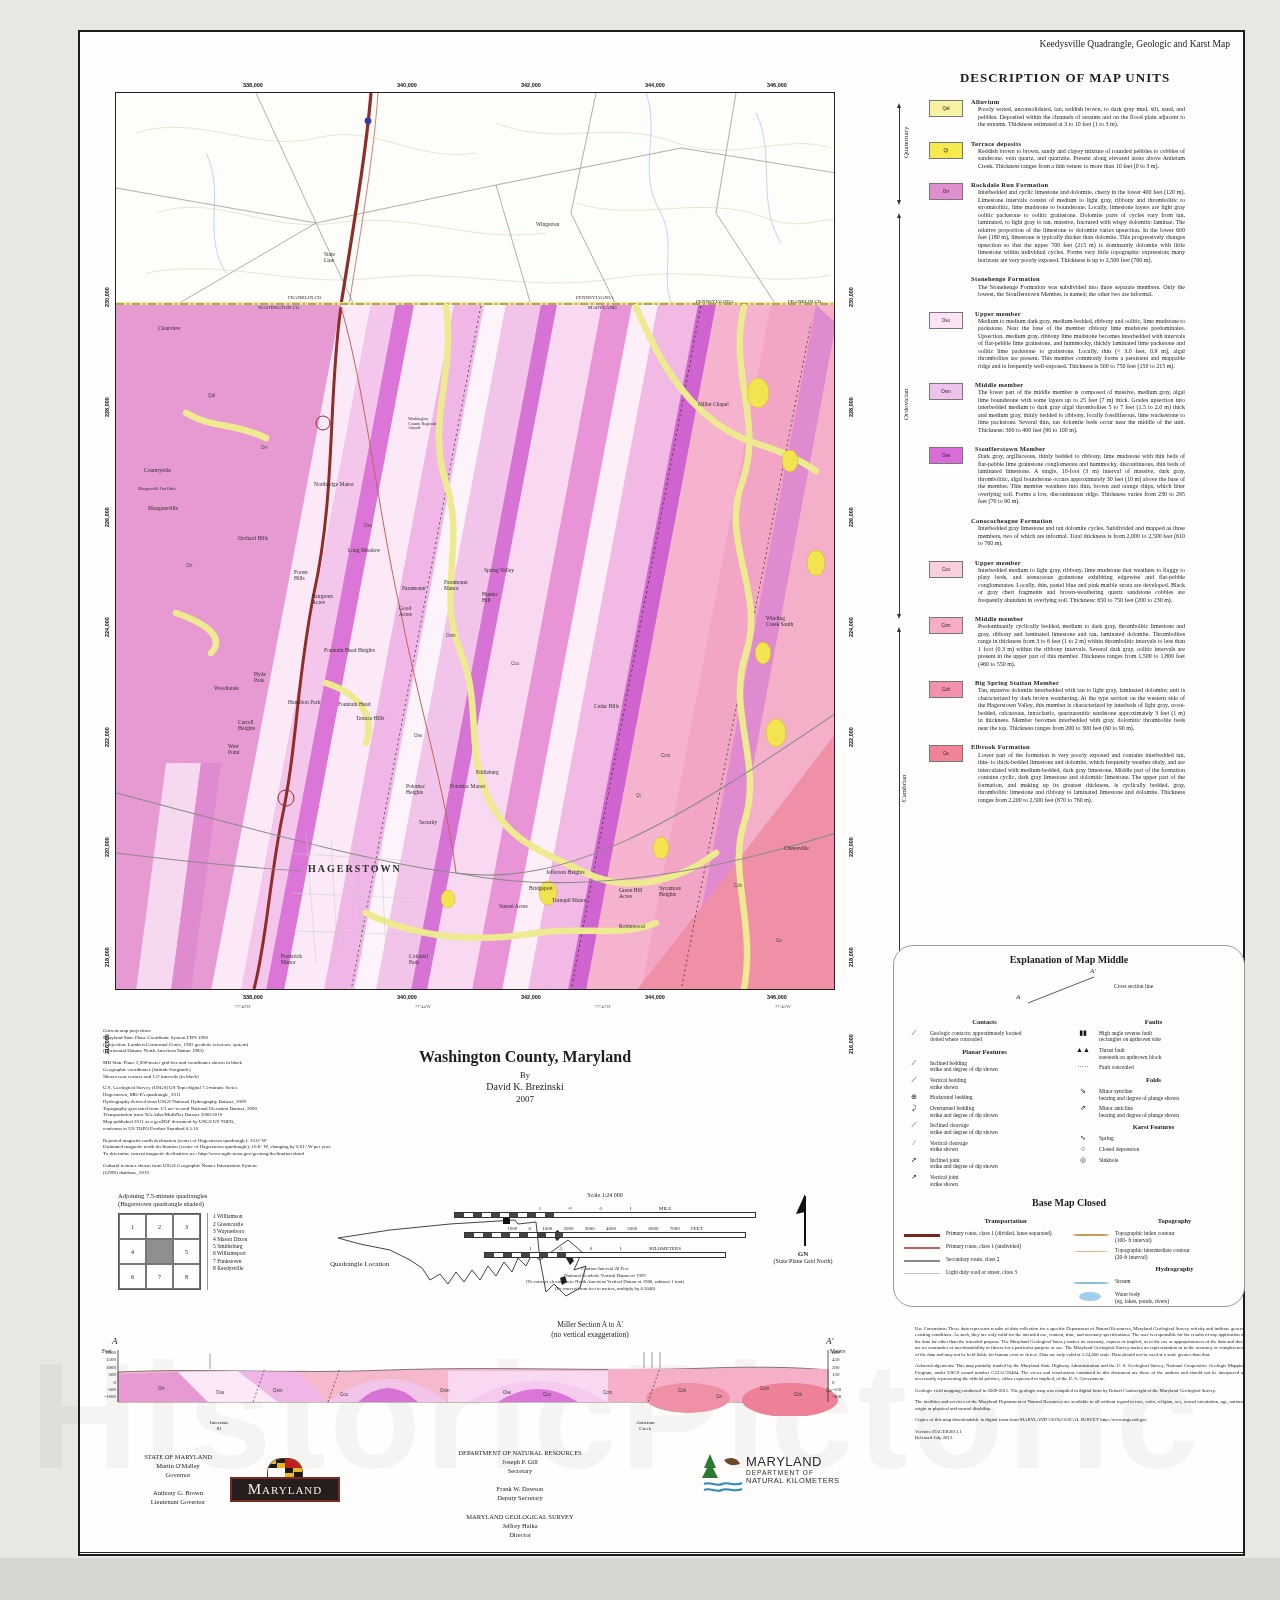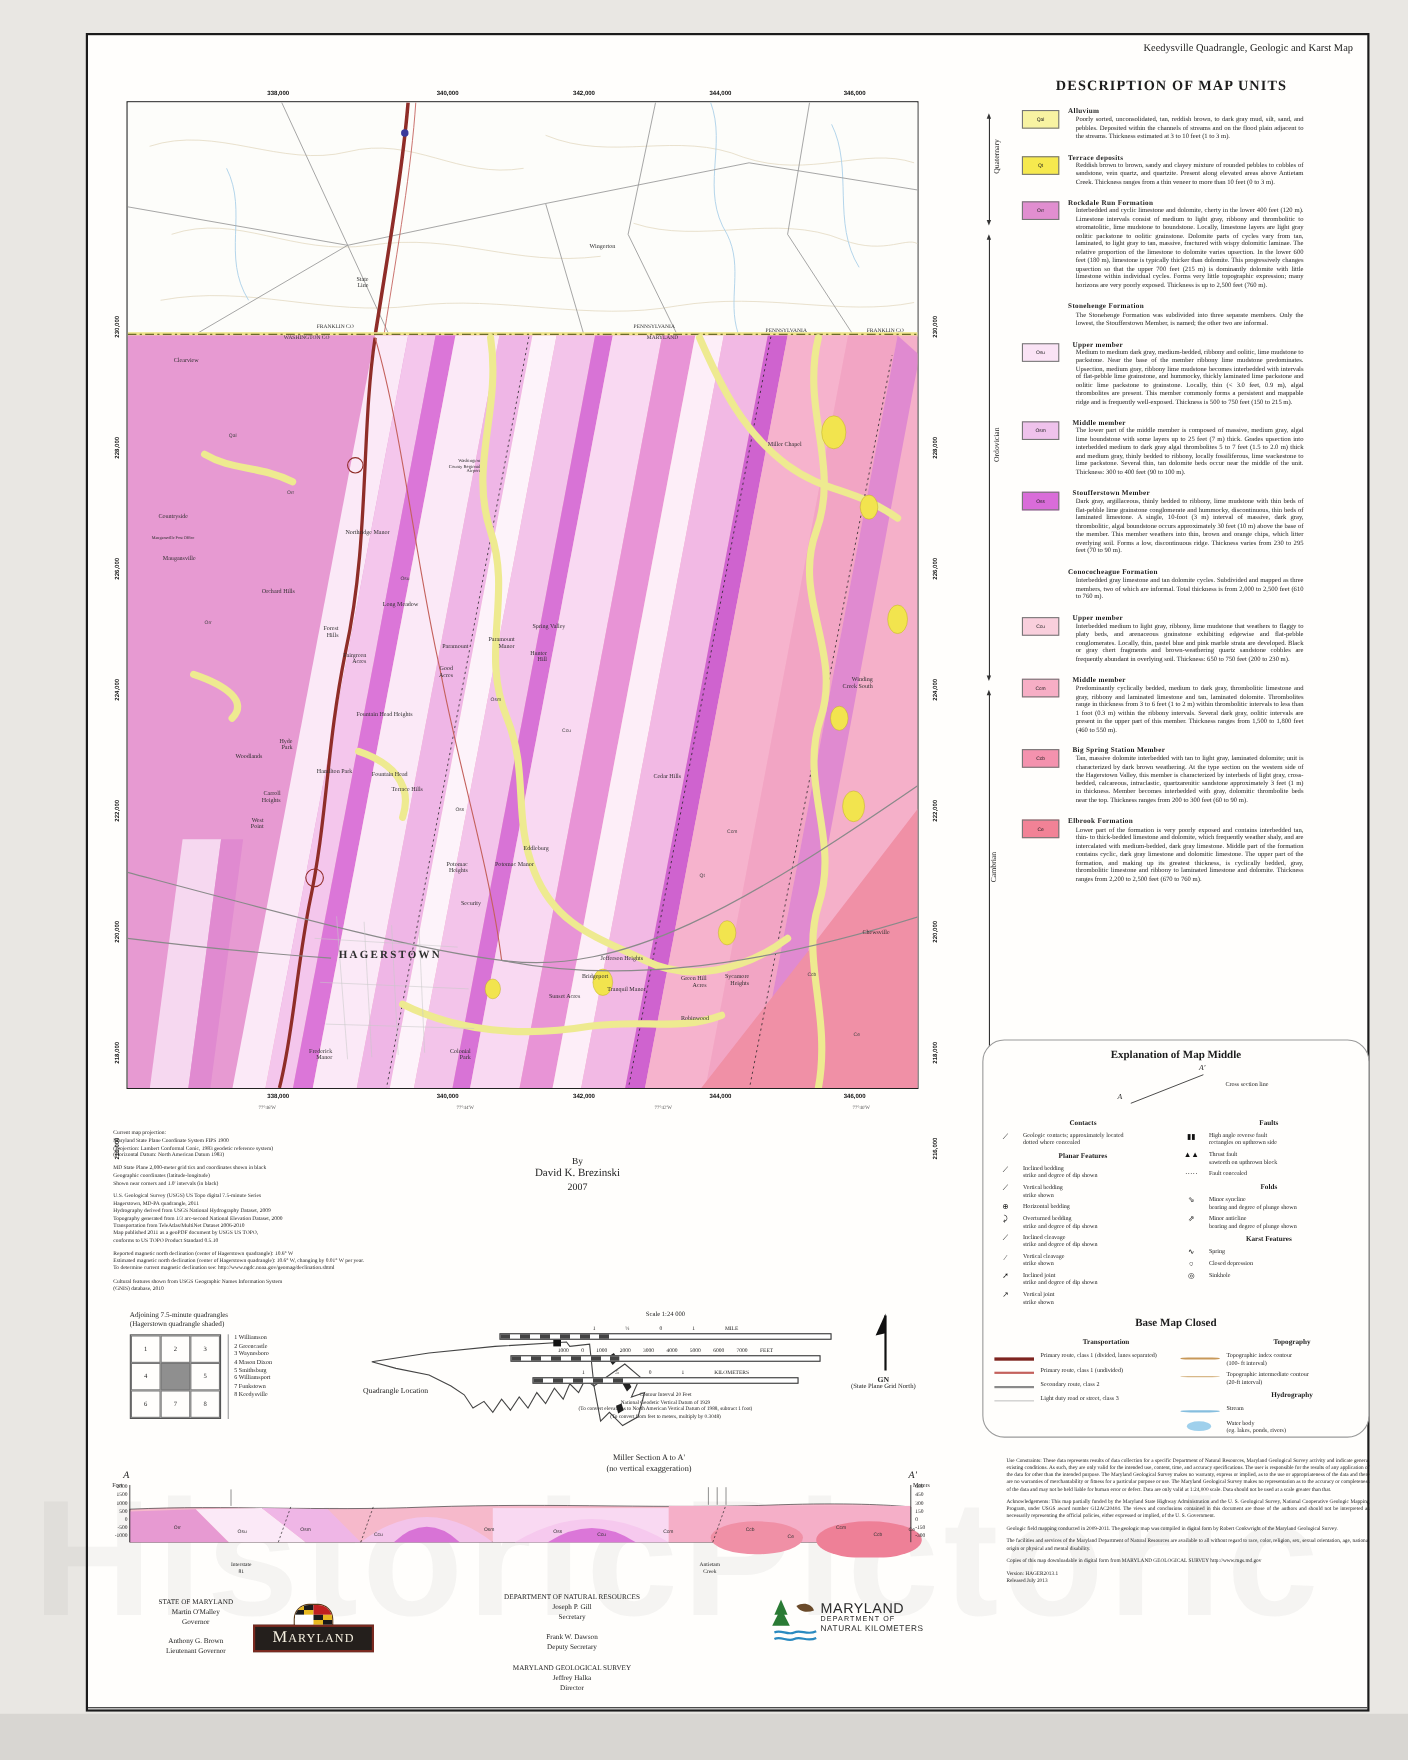--- a/index.html
+++ b/index.html
@@ -11,21 +11,21 @@
   
   .hdr{position:absolute;top:39px;left:900px;width:330px;text-align:right;font-size:9.5px}
   
   .watermark{position:absolute;left:30px;top:1330px;width:1220px;font-size:150px;
              font-weight:bold;color:rgba(60,60,60,0.05);letter-spacing:4px;
              font-family:"Liberation Sans",sans-serif;pointer-events:none;white-space:nowrap;overflow:hidden}
   
   .map-wrap{position:absolute;left:115px;top:92px;width:720px;height:898px;
             border:1px solid #222;box-sizing:border-box;background:#fdfdfa;overflow:hidden}
   .map-wrap svg{position:absolute;left:0;top:0}
-  .mlabel{position:absolute;font-size:5.5px;color:#2e2e2e;white-space:pre-line;line-height:1.1;text-align:right}
+  .mlabel{position:absolute;font-size:5.5px;color:#2e2e2e;white-space:pre-line;line-height:1.1;text-align:left}
   .utag{position:absolute;font-size:4.5px;color:#444;font-family:"Liberation Sans",sans-serif}
   .grid-label{position:absolute;font-size:5.5px;font-weight:bold;color:#111;font-family:"Liberation Sans",sans-serif}
   .grid-side{transform:rotate(-90deg);transform-origin:left top}
   .deg-label{position:absolute;font-size:4.5px;color:#555}
   
   .desc{position:absolute;left:885px;top:70px;width:360px}
   .desc-title{text-align:center;font-weight:bold;font-size:13px;letter-spacing:1px;margin-bottom:12px}
   .entries{padding-left:44px}
   .entry{display:flex;gap:8px;margin-bottom:11px}
   .swatch{flex:0 0 32px;height:15px;border:0.5px solid #777;font-size:4.5px;text-align:center;
@@ -704,20 +704,21 @@
 Map published 2011 as a geoPDF document by USGS US TOPO,
 conforms to US TOPO Product Standard 0.5.10</p>
     <p>Reported magnetic north declination (center of Hagerstown quadrangle):  10.6° W
 Estimated magnetic north declination (center of Hagerstown quadrangle):  10.6° W, changing by 0.01° W per year.
 To determine current magnetic declination see:  http://www.ngdc.noaa.gov/geomag/declination.shtml</p>
     <p>Cultural features shown from USGS Geographic Names Information System
 (GNIS) database, 2010</p>
   </div>
 
 <div class="title-block">
+  <div class="t2">Washington County, Maryland</div>
   <div class="t3">By</div>
   <div class="t4">David K. Brezinski</div>
   <div class="t5">2007</div>
 </div>
 
 <div class="adj">
   <div class="adj-title" style="white-space:pre-line">Adjoining 7.5-minute quadrangles
 (Hagerstown quadrangle shaded)</div>
   <div class="adj-flex">
     <div class="adj-grid">

